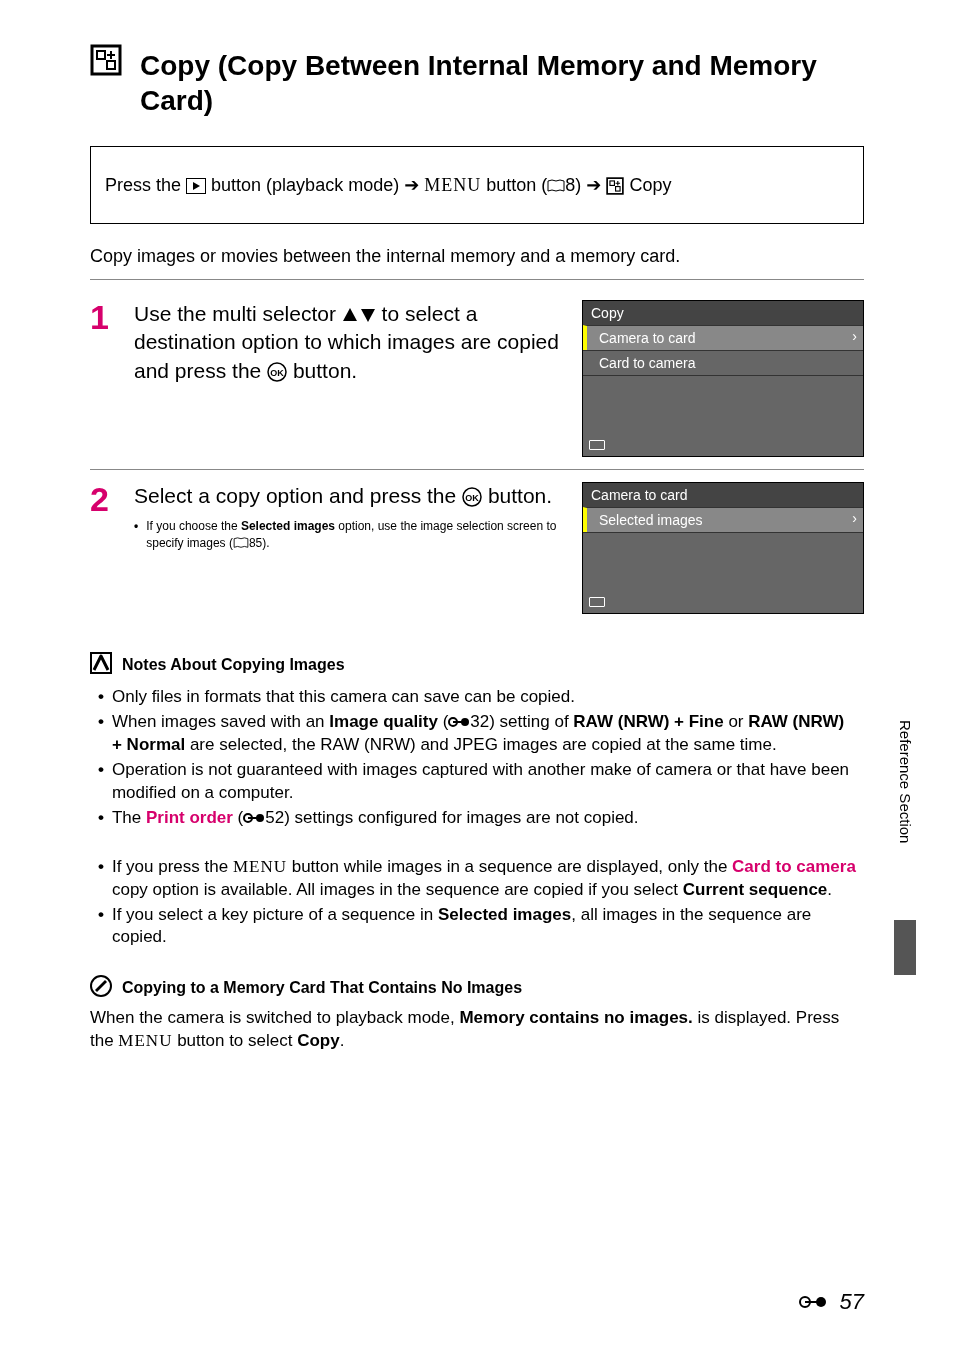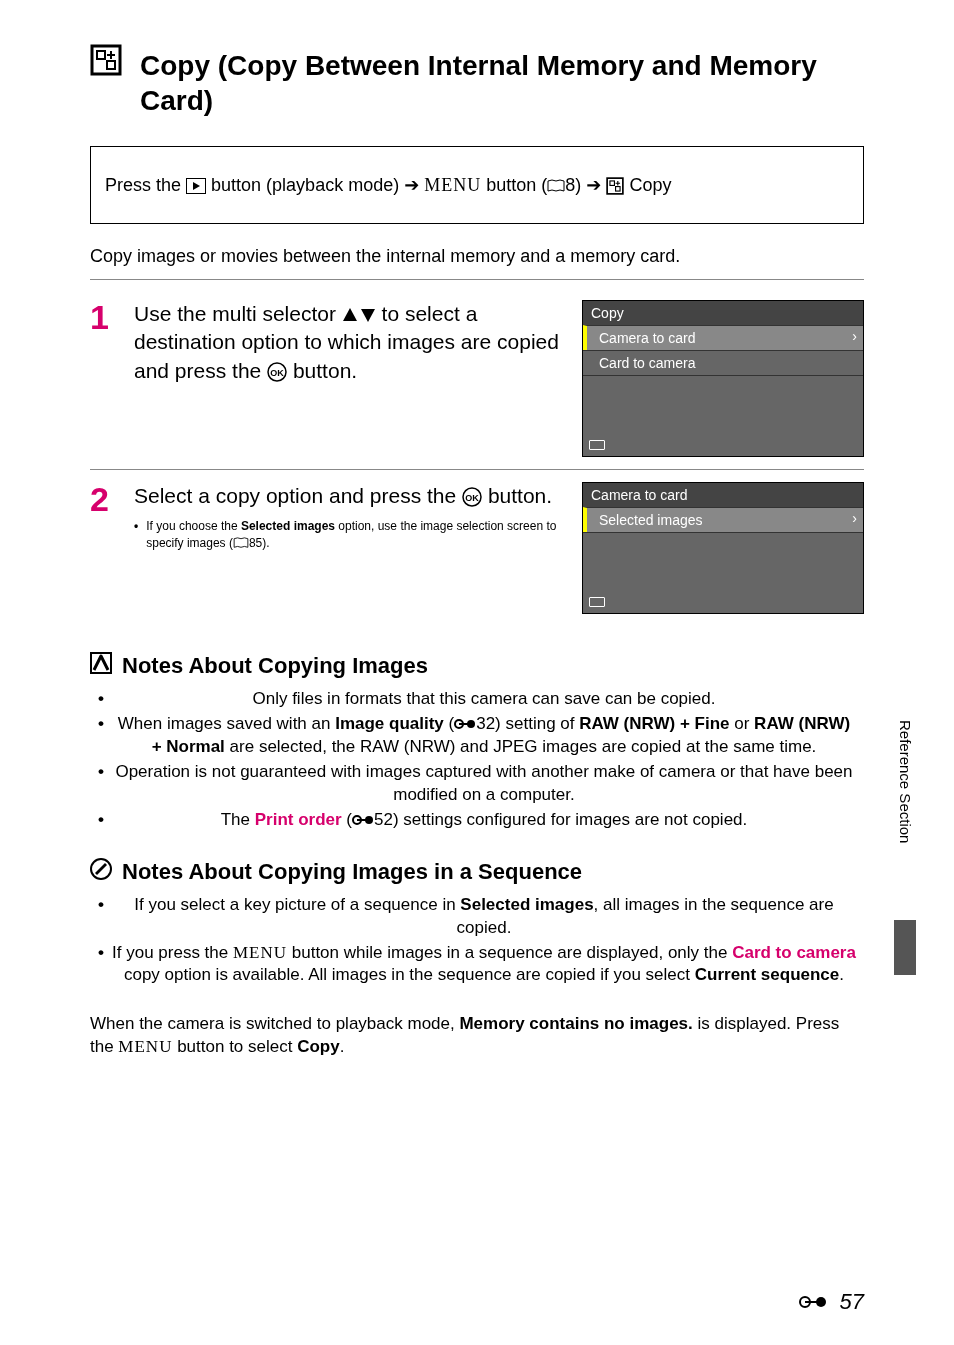--- a/index.html
+++ b/index.html
@@ -130,31 +130,30 @@
     border: 1px solid #fff;
     border-radius: 1px;
   }
   .note-section {
     margin-top: 26px;
   }
   .note-heading {
     display: flex;
     align-items: center;
     gap: 10px;
-    font-size: 22px;
+    font-size: 16px;
     font-weight: bold;
     margin-bottom: 6px;
   }
   .note-bullets {
     list-style: none;
     padding: 0;
     margin: 8px;
     font-size: 17px;
     line-height: 1.35;
-    text-align: center;
   }
   .note-bullets li {
     display: flex;
     margin-bottom: 2px;
   }
   .note-bullets li::before {
     content: "•";
     font-weight: bold;
     margin-right: 8px;
     flex-shrink: 0;
@@ -330,42 +329,42 @@
                 <circle cx="17" cy="6" r="4" fill="#000"></circle>
                 <line x1="5" y1="6" x2="17" y2="6" stroke="#000" stroke-width="2"></line>
               </svg>
             </span><span>52) settings configured for images are not copied.</span>
       </span>
         </li>
     </ul>
   </div>
 
   <div class="note-section">
+    <ul class="note-bullets">
+      <li>
+          <span>
+        <span>If you press the </span><span style="font-family: serif; letter-spacing:1px;">MENU</span><span> button while images in a sequence are displayed, only the </span><strong style="color:#d6006c;">Card to camera</strong><span> copy option is available. All images in the sequence are copied if you select </span><strong>Current sequence</strong><span>.</span>
+      </span>
+        </li>
+      <li>
+          <span>
+        <span>If you select a key picture of a sequence in </span><strong>Selected images</strong><span>, all images in the sequence are copied.</span>
+      </span>
+        </li>
+    </ul>
+  </div>
+
+  <div class="note-section">
     <div class="note-heading">
       <span><svg width="22" height="22" viewBox="0 0 22 22">
             <ellipse cx="11" cy="11" rx="10" ry="10" fill="none" stroke="#000" stroke-width="2"></ellipse>
             <path d="M5 15 L15 5 L17 7 L7 17 Z" fill="#000"></path>
           </svg></span>
-      <span>Notes About Copying Images in a Sequence</span>
-    </div>
-    <ul class="note-bullets">
-      <li>
-          <span>
-        <span>If you select a key picture of a sequence in </span><strong>Selected images</strong><span>, all images in the sequence are copied.</span>
-      </span>
-        </li>
-      <li>
-          <span>
-        <span>If you press the </span><span style="font-family: serif; letter-spacing:1px;">MENU</span><span> button while images in a sequence are displayed, only the </span><strong style="color:#d6006c;">Card to camera</strong><span> copy option is available. All images in the sequence are copied if you select </span><strong>Current sequence</strong><span>.</span>
-      </span>
-        </li>
-    </ul>
-  </div>
-
-  <div class="note-section">
+      <span>Copying to a Memory Card That Contains No Images</span>
+    </div>
     <div class="note-body">
       <span>When the camera is switched to playback mode, </span><strong>Memory contains no images.</strong><span> is displayed. Press the </span><span style="font-family: serif; letter-spacing:1px;">MENU</span><span> button to select </span><strong>Copy</strong><span>.</span>
     </div>
   </div>
 
   <div class="side-text">Reference Section</div>
   <div class="side-tab"></div>
 
   <div class="footer">
     <svg width="30" height="16" viewBox="0 0 30 16">

